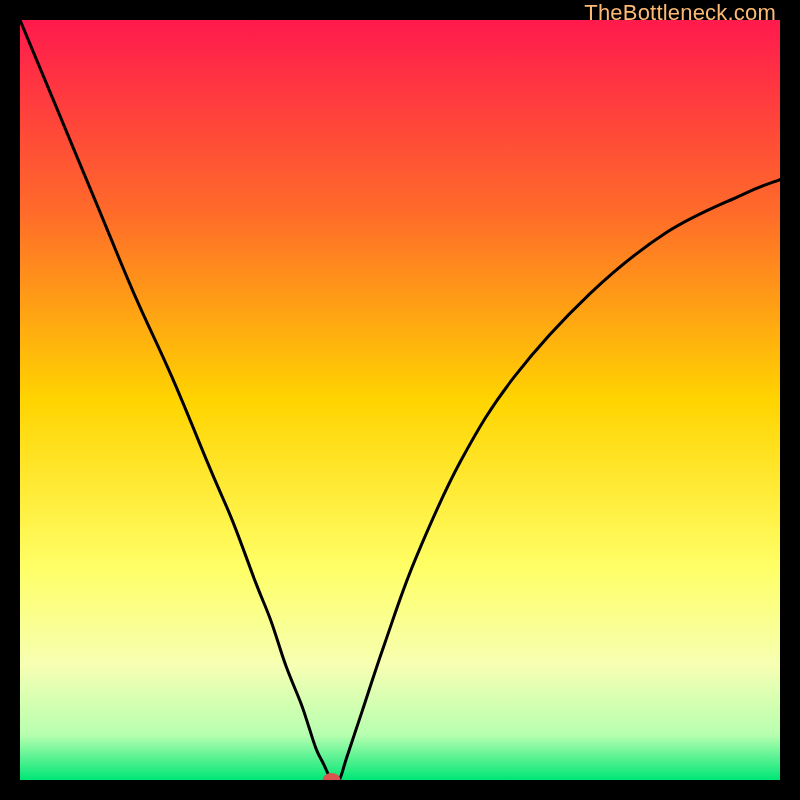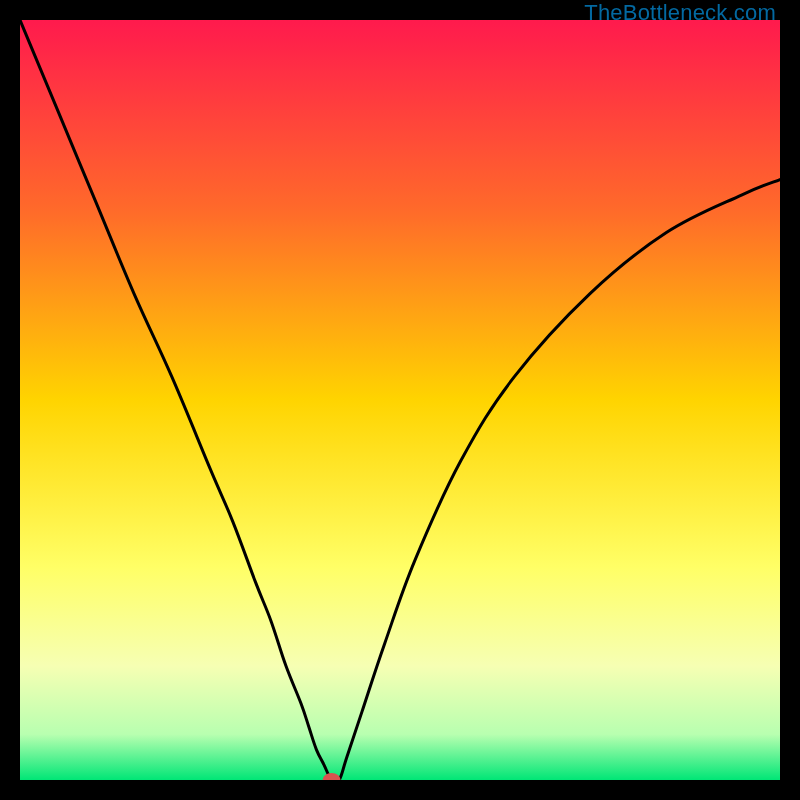--- a/index.html
+++ b/index.html
@@ -16,21 +16,21 @@
     left: 20px;
     top: 20px;
     width: 760px;
     height: 760px;
     background: #000;
   }
   .watermark {
     position: absolute;
     top: 0px;
     right: 24px;
-    color: #0369a1;
+    color: #fdba74;
     font-size: 22px;
     font-weight: 500;
     letter-spacing: 0.2px;
     z-index: 10;
     user-select: none;
   }
   svg {
     display: block;
   }
 </style>

